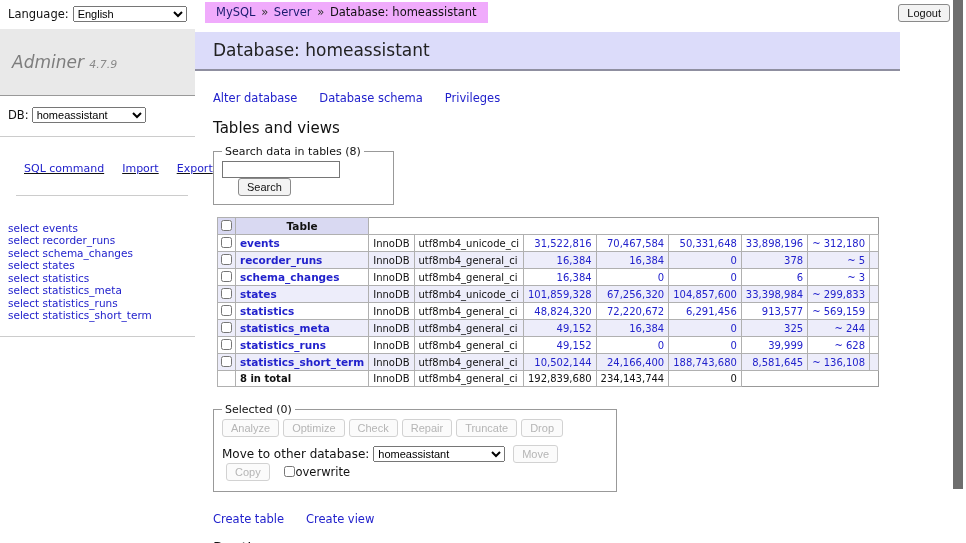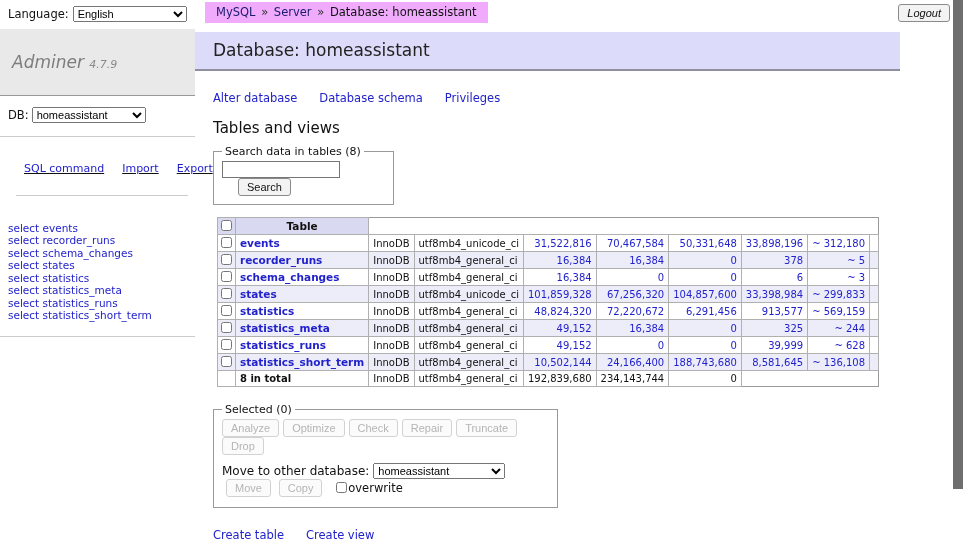--- a/index.html
+++ b/index.html
@@ -85,30 +85,30 @@
   tr.head td:nth-child(4) { width: 106px; }
   tr.head td:nth-child(5) { width: 73px; }
   tr.head td:nth-child(6) { width: 73px; }
   tr.head td:nth-child(7) { width: 68px; }
   tr.head td:nth-child(8) { width: 85px; }
   tr.head td:nth-child(9) { width: 58px; }
   tr.head td:nth-child(10){ width: 54px; }
   tr.total th { font-weight: bold; }
 
   
-  .selected-fs { margin: 16px 0 0 18px; width: 345px; padding-bottom: 10px; }
+  .selected-fs { margin: 16px 0 0 18px; width: 404px; padding-bottom: 10px; }
   .btnrow .btn { margin-right: 4px; }
   .moverow { margin-top: 8px; font-size: 12px; }
   .moverow select { width: 132px; font-size: 11px; margin-left: 4px; }
   .moverow .btn { margin-left: 4px; }
   .moverow label { font-size: 11.5px; margin-left: 6px; }
   .moverow input[type=checkbox] { width: 11px; height: 11px; vertical-align: -1px; margin-right: 1px; }
 
   
-  #logout { position: absolute; top: 4px; right: 16px; font-style: italic; }
+  #logout { position: absolute; top: 4px; right: 16px; }
   #scrollbar { position: absolute; right: 0; top: 0; width: 14px; height: 543px; background: #fff; }
   #scroll-thumb { position: absolute; top: 0; right: 3px; width: 10px; height: 489px; background: #6e6e6e; }
 </style>
 </head>
 <body>
 
 <div id="menu">
   <div class="lang-row">
     <span>Language:</span><select><option>English</option></select>
   </div>

